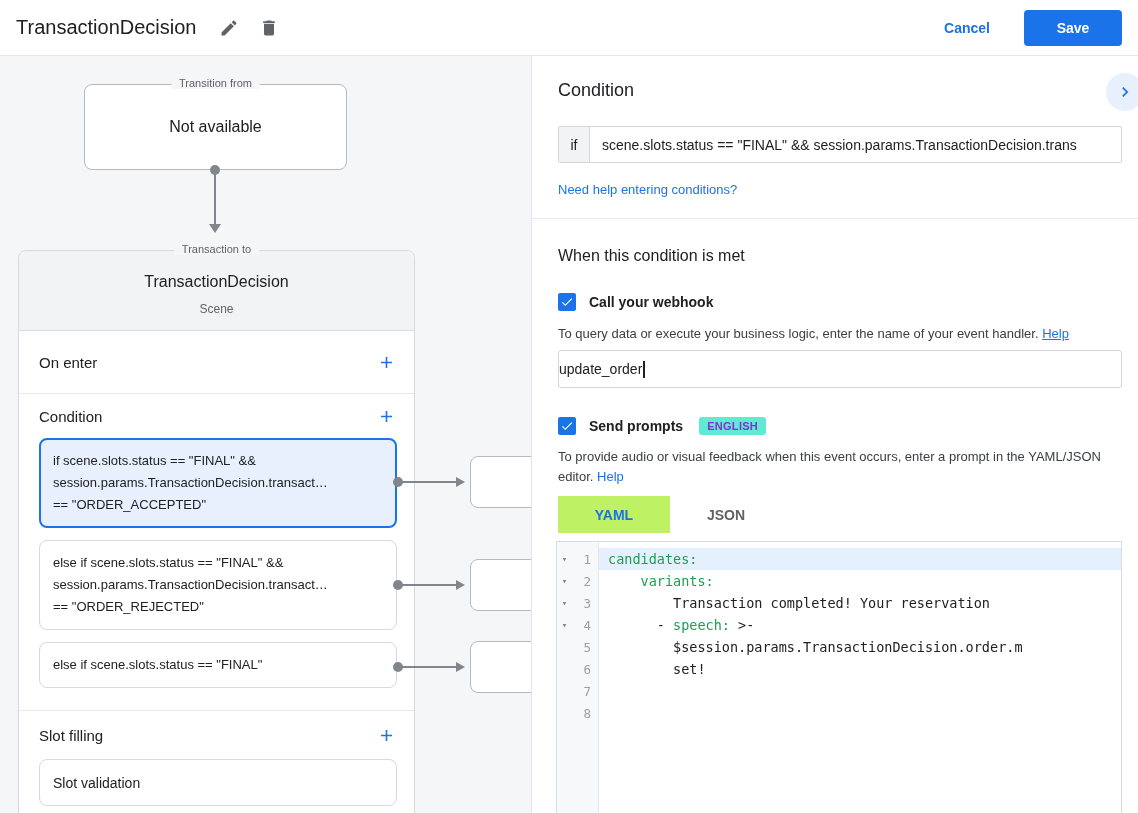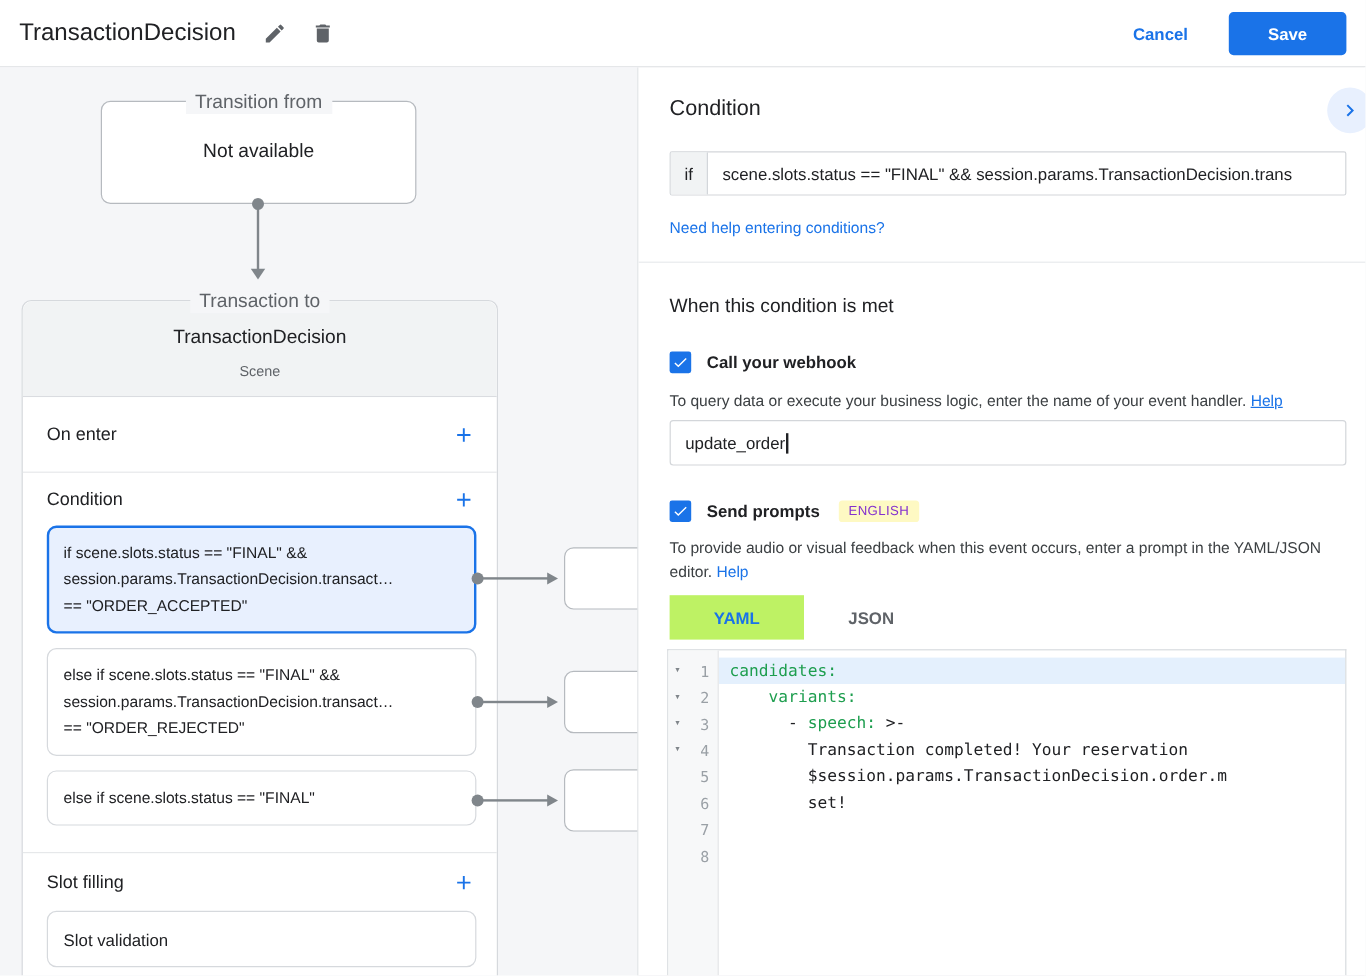--- a/index.html
+++ b/index.html
@@ -23,21 +23,21 @@
     background: #1a73e8; color: #fff; font-size: 14px; font-weight: 600;
     border: none; border-radius: 4px; width: 98px; height: 36px; cursor: pointer;
   }
   
   .canvas {
     position: absolute; top: 56px; left: 0; right: 0; bottom: 0;
     background: #f5f6f8; overflow: hidden;
   }
   .legend {
     position: absolute; top: -8px; left: 50%; transform: translateX(-50%);
-    background: #f5f6f8; padding: 0 8px; font-size: 16px; color: #5f6368; white-space: nowrap;
+    background: #f5f6f8; padding: 0 8px; font-size: 11px; color: #5f6368; white-space: nowrap;
   }
   .tfrom-box {
     position: absolute; left: 84px; top: 28px; width: 263px; height: 86px;
     background: #fff; border: 1px solid #b6babf; border-radius: 8px;
   }
   .tfrom-content { display: flex; align-items: center; justify-content: center; height: 100%; font-size: 16px; color: #202124; }
   .vline { position: absolute; left: 214px; top: 114px; width: 2px; height: 55px; background: #80868b; }
   .dot { position: absolute; width: 10px; height: 10px; border-radius: 50%; background: #80868b; }
   .arrow-down {
     position: absolute; left: 209px; top: 168px; width: 0; height: 0;
@@ -112,30 +112,30 @@
   .check-row { position: absolute; left: 26px; display: flex; align-items: center; }
   .row-webhook { top: 237px; }
   .row-prompts { top: 361px; }
   .checkbox {
     width: 18px; height: 18px; background: #1a73e8; border-radius: 2px;
     display: flex; align-items: center; justify-content: center; cursor: pointer; flex: none;
   }
   .checkbox svg { width: 14px; height: 14px; fill: #fff; }
   .check-label { font-size: 14px; font-weight: 600; color: #202124; margin-left: 13px; }
   .lang-badge {
-    margin-left: 16px; background: #fef9c3; color: #8430ce; font-size: 11px; font-weight: 400;
+    margin-left: 16px; background: #5eead4; color: #8430ce; font-size: 11px; font-weight: 700;
     letter-spacing: 0.3px; padding: 3px 8px; border-radius: 3px;
   }
   .desc { position: absolute; left: 26px; font-size: 13px; color: #3c4043; line-height: 20px; }
   .desc-webhook { top: 268px; width: 560px; }
   .desc-prompts { top: 391px; width: 560px; }
   .webhook-input {
     position: absolute; left: 26px; top: 294px; width: 564px; height: 38px;
     border: 1px solid #d3d6da; border-radius: 3px; display: flex; align-items: center;
-    padding-left: 12px; font-size: 14px; color: #202124; cursor: text; background: #fff;
+    font-size: 14px; color: #202124; cursor: text; background: #fff;
   }
   .caret { display: inline-block; width: 1.5px; height: 17px; background: #202124; margin-left: 1px; }
   .tabs { position: absolute; left: 26px; top: 440px; display: flex; }
   .tab {
     width: 112px; height: 37px; display: flex; align-items: center; justify-content: center;
     font-size: 14px; font-weight: 600; color: #5f6368; cursor: pointer;
   }
   .tab.active { background: #bef264; color: #1a73e8; }
   
   .editor {
@@ -333,20 +333,20 @@
           <span class="lnum">7</span>
         </div>
         <div class="gutter-line">
           <span class="fold"></span>
           <span class="lnum">8</span>
         </div>
       </div>
     <div class="code-col" id="editor-code">
         <div class="code-line hl"><span class="seg-key">candidates:</span></div>
         <div class="code-line"><span class="seg-plain">    </span><span class="seg-key">variants:</span></div>
+        <div class="code-line"><span class="seg-plain">        Transaction completed! Your reservation</span></div>
         <div class="code-line"><span class="seg-plain">      - </span><span class="seg-key">speech:</span><span class="seg-plain"> &gt;-</span></div>
-        <div class="code-line"><span class="seg-plain">        Transaction completed! Your reservation</span></div>
         <div class="code-line"><span class="seg-plain">        $session.params.TransactionDecision.order.m</span></div>
         <div class="code-line"><span class="seg-plain">        set!</span></div>
         <div class="code-line"></div>
       </div>
   </div>
 </div>
 
 </body></html>

